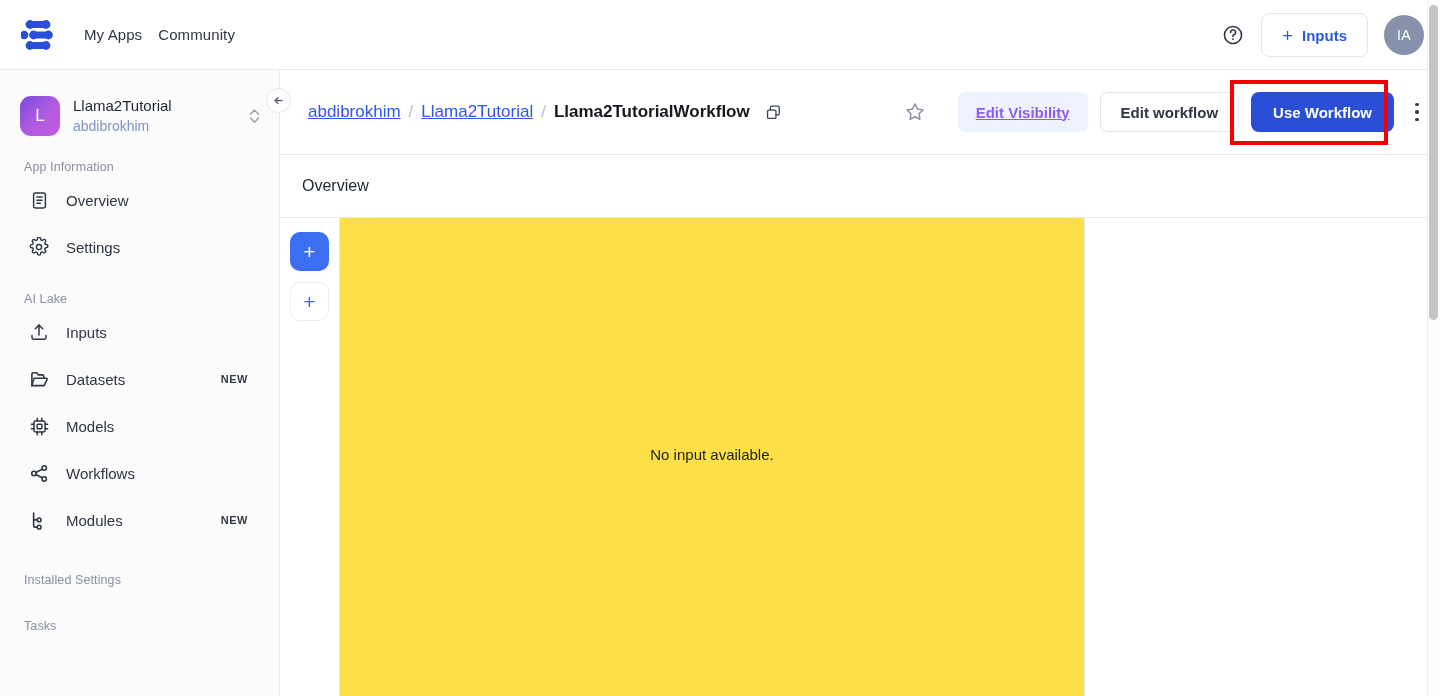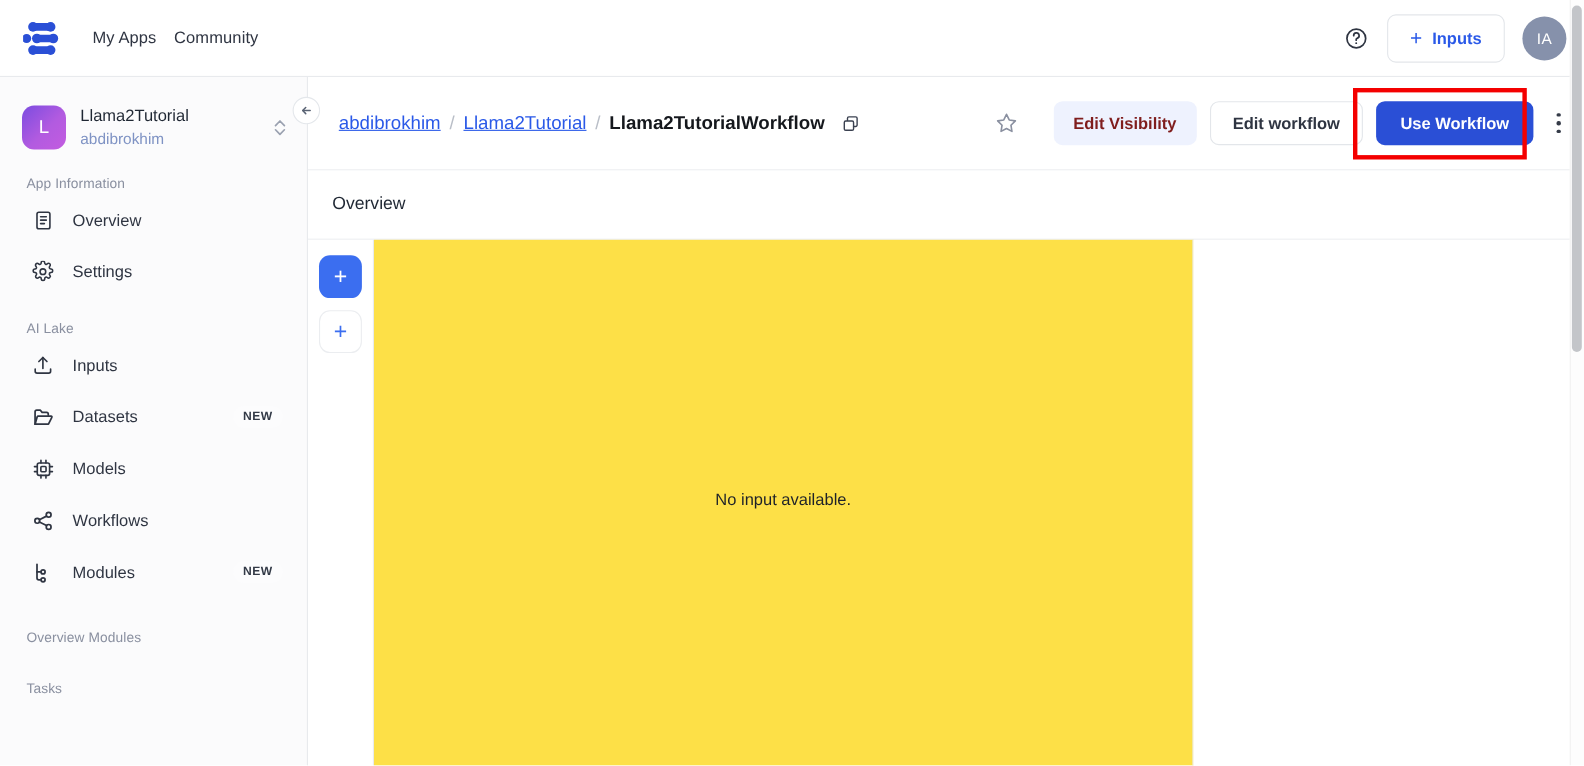--- a/index.html
+++ b/index.html
@@ -90,21 +90,21 @@
   .crumb-link { color: #2a59e8; text-decoration: underline; }
   .crumb-sep { color: #b9bec7; }
   .crumb-cur { color: #15181d; font-weight: bold; }
   .copy-ic { margin-left: 7px; display:inline-flex; vertical-align: middle; }
   .crumb-actions { margin-left: auto; display: flex; align-items: center; gap: 12px; }
   .star-btn { width: 26px; height: 26px; display:flex; align-items:center; justify-content:center; margin-right:18px; }
   .btn {
     height: 40px; border-radius: 8px; display: flex; align-items: center; justify-content: center;
     font-size: 15px; font-weight: bold; padding: 0 18px; white-space: nowrap;
   }
-  .btn-visibility { background: #eef2fe; color: #7f1d1d; }
+  .btn-visibility { background: #eef2fe; color: #8b5cf6; text-decoration: underline; }
   .btn-editwf { background: #fff; border: 1px solid #e3e6ea; color: #2f3542; padding: 0 20px; }
   .btn-usewf { background: #2a4fd6; color: #fff; padding: 0 22px; }
   .kebab { width: 22px; height: 40px; display:flex; flex-direction:column; align-items:center; justify-content:center; gap:4px; }
   .kebab i { width: 3.5px; height: 3.5px; border-radius:50%; background:#353b48; display:block; }
 
   .redbox {
     position: absolute; left: 1230px; top: 80px; width: 158px; height: 65px;
     border: 4px solid #f40000; z-index: 8; pointer-events: none;
   }
 
@@ -276,21 +276,21 @@
           <path d="M5.3 3.4v14.2a2 2 0 0 0 2 2h1.4"></path>
           <path d="M5.3 11.3h3.4"></path>
           <circle cx="11.6" cy="11.3" r="2.1"></circle>
             <circle cx="11.6" cy="19.6" r="2.1"></circle>
         </svg>
       </span>
       <span class="lbl">Modules</span>
       <span class="badge-new">NEW</span>
     </div>
 
-    <div class="sec-label" style="margin-top:32px">Overview Modules</div>
+    <div class="sec-label" style="margin-top:32px">Installed Settings</div>
 
 
     <div class="sec-label" style="margin-top:32px">Tasks</div>
   </div>
 
   <div class="collapse-btn">
     <svg width="13" height="13" viewBox="0 0 16 16" fill="none" stroke="#5a6374" stroke-width="1.7" stroke-linecap="round" stroke-linejoin="round">
       <path d="M12.3 8H4.1"></path>
         <path d="M7.3 4.6 3.9 8l3.4 3.4"></path>
     </svg>

